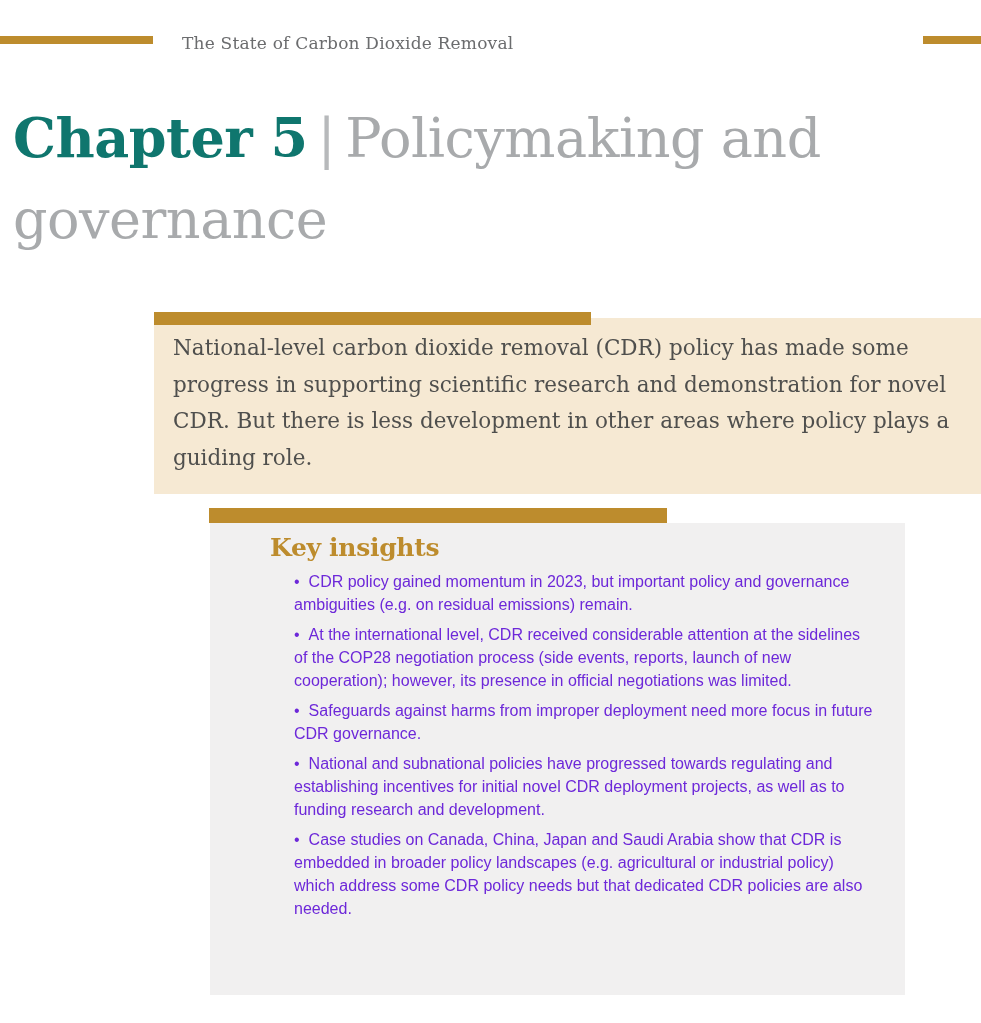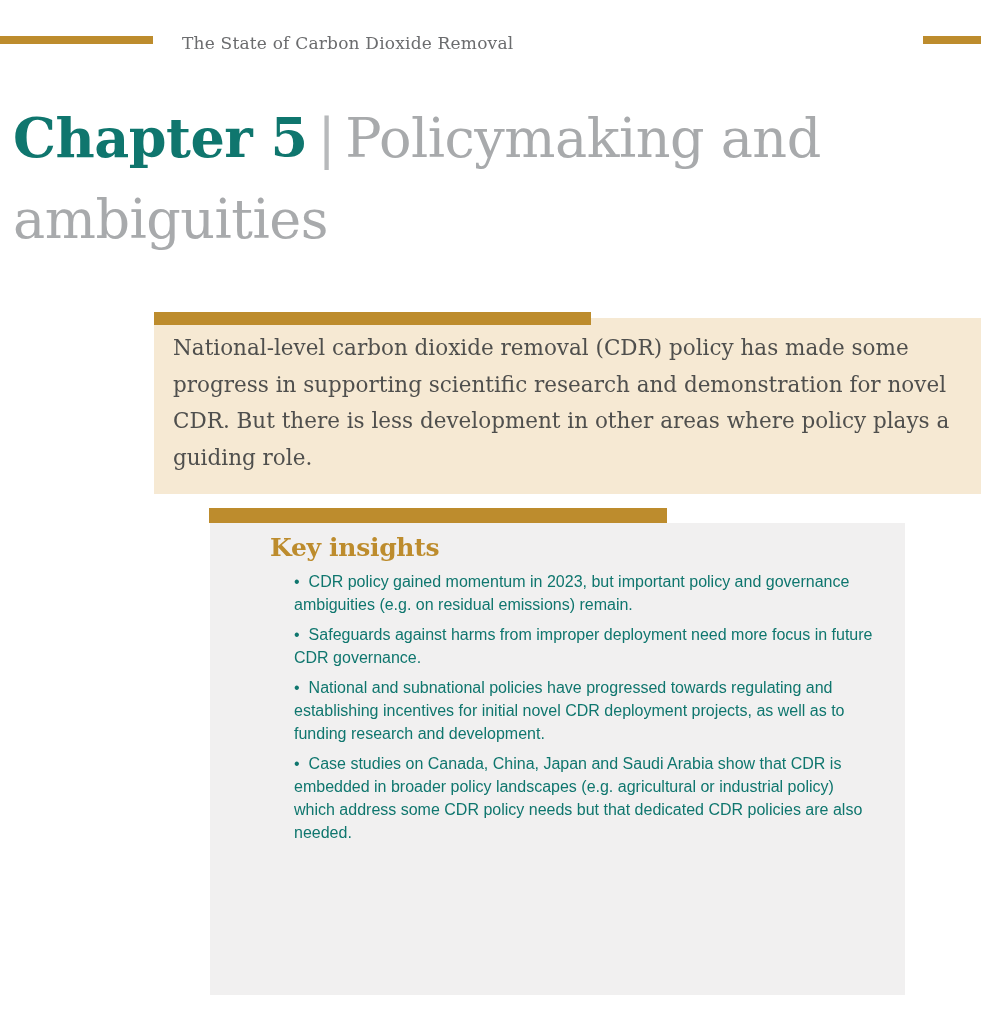--- a/index.html
+++ b/index.html
@@ -52,52 +52,53 @@
     background:#bd8c2d;
   }
   .insights-box h2 {
     margin:0 0 8px 0; font-size:25px; font-weight:bold; color:#bd8c2d;
     letter-spacing:-.3px;
   }
   .bullets { padding-left:24px; }
   .bullet {
     margin:0 0 7px 0;
     font-family:"Liberation Sans", sans-serif;
-    font-size:16px; line-height:23px; color:#0f766e;
+    font-size:16px; line-height:23px; color:#6d28d9;
   }
   .bullet:last-child { margin-bottom:0; }
   .bullet .dot { margin-right:9px; }
 </style>
 </head>
 <body>
 
 <div class="page">
 
   <div class="rule rule-left"></div>
   <span class="running-header">The State of Carbon Dioxide Removal</span>
   <div class="rule rule-right"></div>
 
   <h1 class="chapter-title">
     <div>
       <span class="chap">Chapter 5</span><span class="sep">|</span><span>Policymaking and</span>
     </div>
     <div>
-      <span>ambiguities</span>
+      <span>governance</span>
     </div>
   </h1>
 
   <section class="summary-box">
     <div class="accent-bar"></div>
     <p>National-level carbon dioxide removal (CDR) policy has made some progress in supporting scientific research and demonstration for novel CDR. But there is less development in other areas where policy plays a guiding role.</p>
   </section>
 
   <section class="insights-box">
     <div class="accent-bar"></div>
     <h2>Key insights</h2>
     <div class="bullets">
       <p class="bullet"><span class="dot">•</span><span>CDR policy gained momentum in 2023, but important policy and governance ambiguities (e.g. on residual emissions) remain.</span></p>
+      <p class="bullet"><span class="dot">•</span><span>At the international level, CDR received considerable attention at the sidelines of the COP28 negotiation process (side events, reports, launch of new cooperation); however, its presence in official negotiations was limited.</span></p>
       <p class="bullet"><span class="dot">•</span><span>Safeguards against harms from improper deployment need more focus in future CDR governance.</span></p>
       <p class="bullet"><span class="dot">•</span><span>National and subnational policies have progressed towards regulating and establishing incentives for initial novel CDR deployment projects, as well as to funding research and development.</span></p>
       <p class="bullet"><span class="dot">•</span><span>Case studies on Canada, China, Japan and Saudi Arabia show that CDR is embedded in broader policy landscapes (e.g. agricultural or industrial policy) which address some CDR policy needs but that dedicated CDR policies are also needed.</span></p>
     </div>
   </section>
 
 </div>
 
 </body></html>

